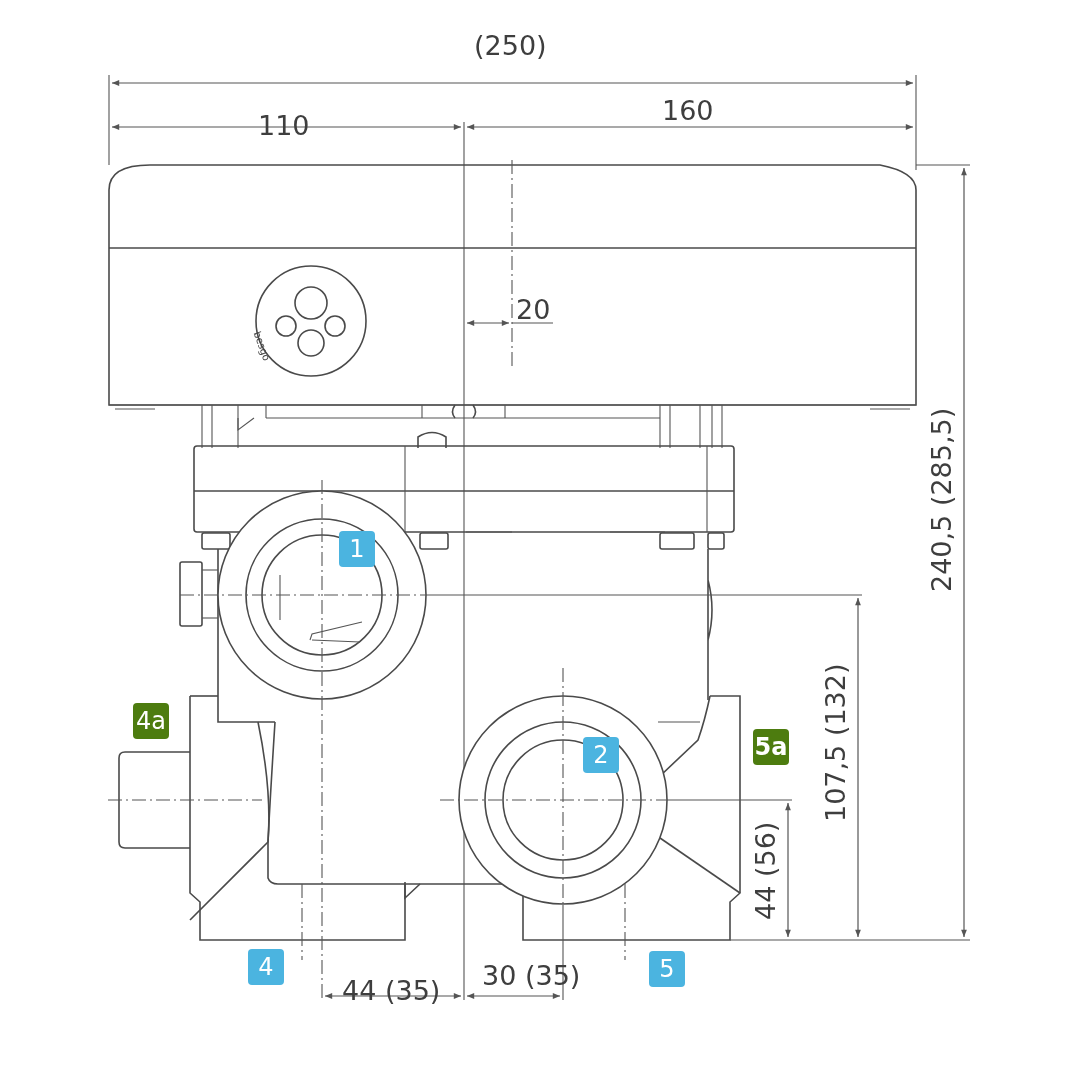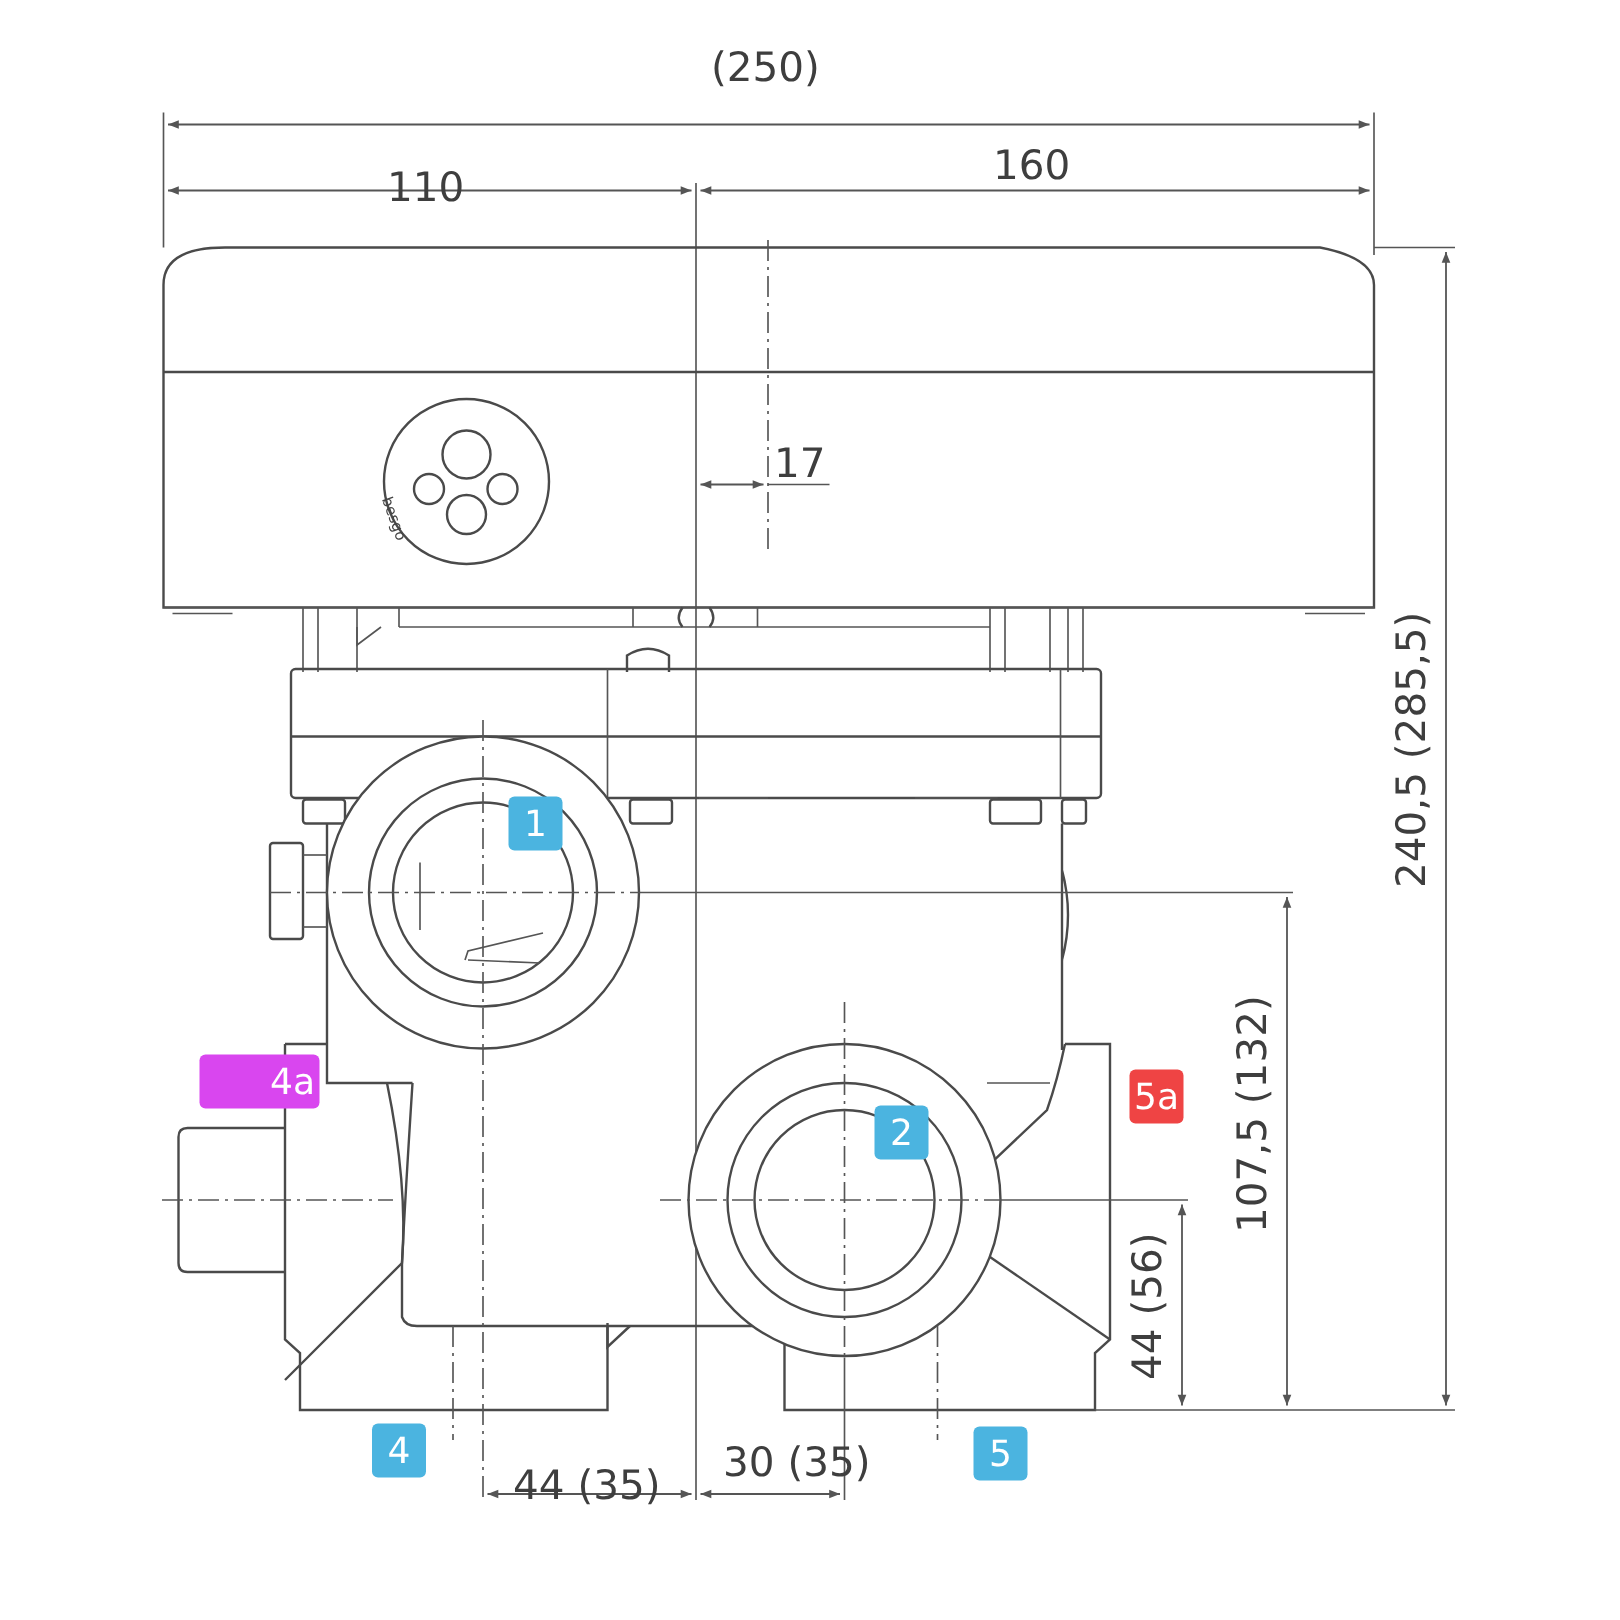--- a/index.html
+++ b/index.html
@@ -150,27 +150,27 @@
 
   <g>
     <line class="dim" x1="325" y1="996" x2="461" y2="996" marker-start="url(#arr)" marker-end="url(#arr)"></line>
     <line class="dim" x1="467" y1="996" x2="560" y2="996" marker-start="url(#arr)" marker-end="url(#arr)"></line>
   </g>
 </svg>
 
 <div class="lbl" style="left:474px; top:32px;">(250)</div>
 <div class="lbl" style="left:258px; top:97px;margin-top:15px;">110</div>
 <div class="lbl" style="left:662px; top:97px;">160</div>
-<div class="lbl" style="left:516px; top:296px;">17</div>
+<div class="lbl" style="left:516px; top:296px;">20</div>
 <div class="lbl vlbl" style="left:928px; top:592px;">240,5 (285,5)</div>
 <div class="lbl vlbl" style="left:822px; top:822px;">107,5 (132)</div>
 <div class="lbl vlbl" style="left:752px; top:920px;">44 (56)</div>
 <div class="lbl" style="left:342px; top:977px;">44 (35)</div>
 <div class="lbl" style="left:482px; top:962px;">30 (35)</div>
 
 <div class="logo-text" style="left:262px; top:330px; transform: rotate(70deg);">besgo</div>
 
 <div class="badge" style="left:339px; top:531px; background:#4bb4e0;">1</div>
 <div class="badge" style="left:583px; top:737px; background:#4bb4e0;">2</div>
 <div class="badge" style="left:248px; top:949px; background:#4bb4e0;">4</div>
-<div class="badge" style="left:133px; top:703px; background:#d946ef;padding-left:44px;">4a</div>
+<div class="badge" style="left:133px; top:703px; background:#4d7c0f;">4a</div>
 <div class="badge" style="left:649px; top:951px; background:#4bb4e0;">5</div>
-<div class="badge" style="left:753px; top:713px; background:#ef4444;">5a</div>
+<div class="badge" style="left:753px; top:729px; background:#4d7c0f;font-weight:bold;">5a</div>
 
 </body></html>

